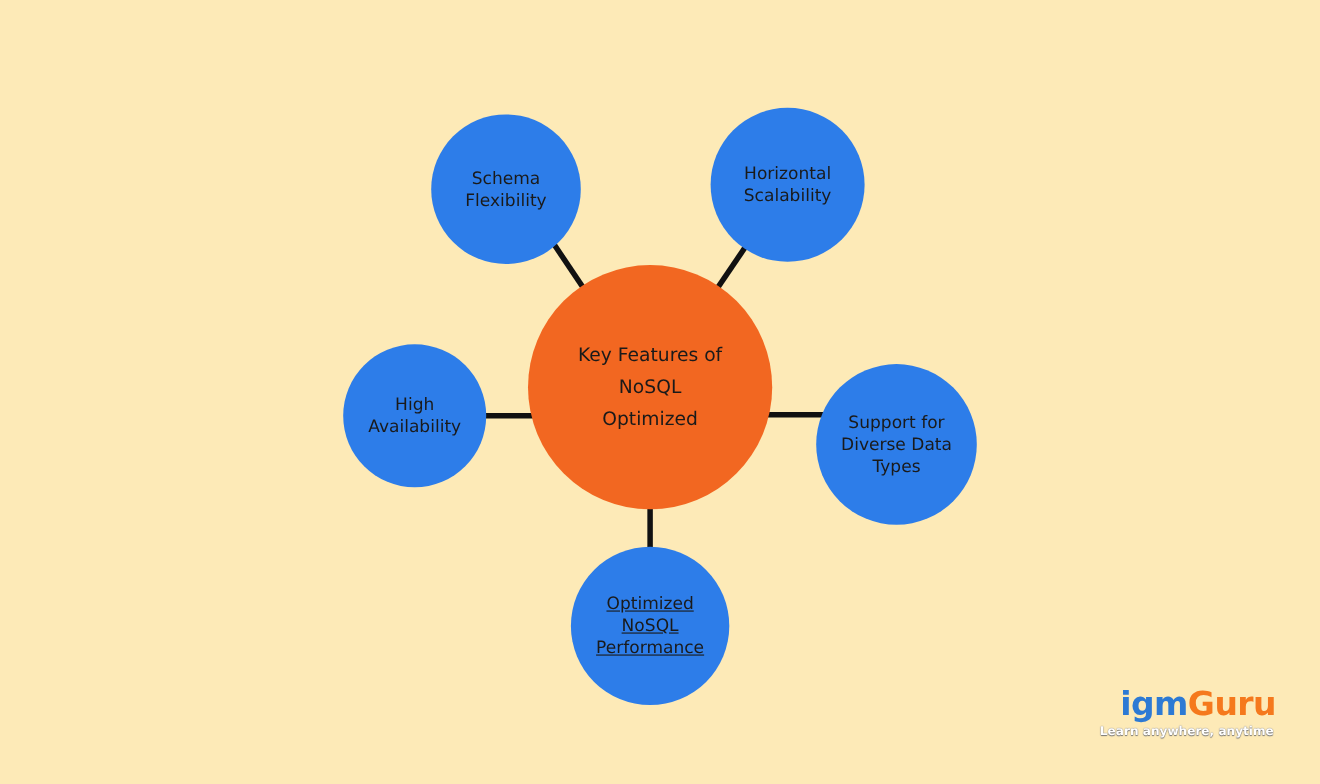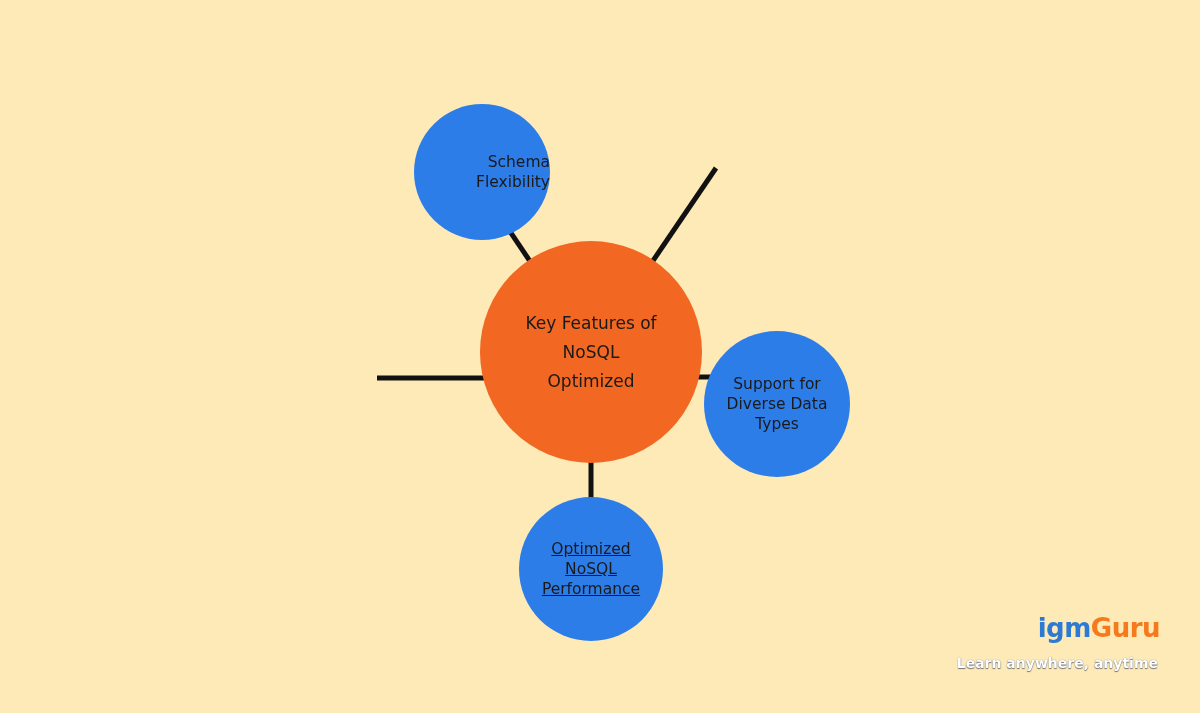--- a/index.html
+++ b/index.html
@@ -23,54 +23,62 @@
   svg.connectors{position:absolute;left:0;top:0;width:1200px;height:713px;}
   svg.connectors line{stroke:var(--connector);stroke-width:5;}
   .node{
     position:absolute;border-radius:50%;
     display:flex;flex-direction:column;align-items:center;justify-content:center;
     text-align:center;color:var(--text);
   }
   .node.blue{background:var(--node-blue);font-size:15.5px;line-height:20px;}
   .node.center{background:var(--center-orange);font-size:17px;line-height:29px;}
   .node-center   {left:480px;top:241px;width:222px;height:222px;}
-  .node-schema   {left:414px;top:104px;width:136px;height:136px;align-items:flex-end;}
+  .node-schema   {left:392px;top:104px;width:136px;height:136px;}
   .node-horiz    {left:646px;top:98px; width:140px;height:140px;}
   .node-high     {left:312px;top:313px;width:130px;height:130px;}
-  .node-support  {left:704px;top:331px;width:146px;height:146px;text-align:right;}
+  .node-support  {left:742px;top:331px;width:146px;height:146px;text-align:right;}
   .node-optimized{left:519px;top:497px;width:144px;height:144px;text-decoration:underline;}
   .logo{position:absolute;right:40px;bottom:42px;text-align:right;}
-  .logo .brand{font-size:26px;font-weight:bold;letter-spacing:-0.5px;line-height:30px;margin-left:24px;}
+  .logo .brand{font-size:30px;font-weight:bold;letter-spacing:-0.5px;line-height:30px;margin-left:24px;}
   .logo .brand .first{color:var(--logo-blue);}
   .logo .brand .second{color:var(--logo-orange);}
   .logo .tagline{
-    font-size:14px;font-weight:bold;color:var(--tagline);
+    font-size:11px;font-weight:bold;color:var(--tagline);
     text-shadow:0 0 1px #666, 0 1px 1px #777;
-    margin-top:12px;margin-right:2px;
+    margin-top:2px;margin-right:2px;
   }
 </style>
 </head>
 <body>
 
 <div class="stage">
 
   <svg class="connectors" viewBox="0 0 1200 713">
     <line x1="470" y1="172" x2="591" y2="352"></line>
     <line x1="716" y1="168" x2="591" y2="352"></line>
     <line x1="377" y1="378" x2="591" y2="378"></line>
     <line x1="591" y1="377" x2="803" y2="377"></line>
     <line x1="591" y1="352" x2="591" y2="569"></line>
   </svg>
 
   <div class="node blue node-schema">
     <div>Schema</div>
     <div>Flexibility</div>
   </div>
 
+  <div class="node blue node-horiz">
+    <div>Horizontal</div>
+    <div>Scalability</div>
+  </div>
 
+  <div class="node blue node-high">
+    <div>High</div>
+    <div>Availability</div>
+  </div>
 
   <div class="node blue node-support">
     <div>Support for</div>
     <div>Diverse Data</div>
     <div>Types</div>
   </div>
 
   <div class="node blue node-optimized">
     <div>Optimized</div>
     <div>NoSQL</div>

